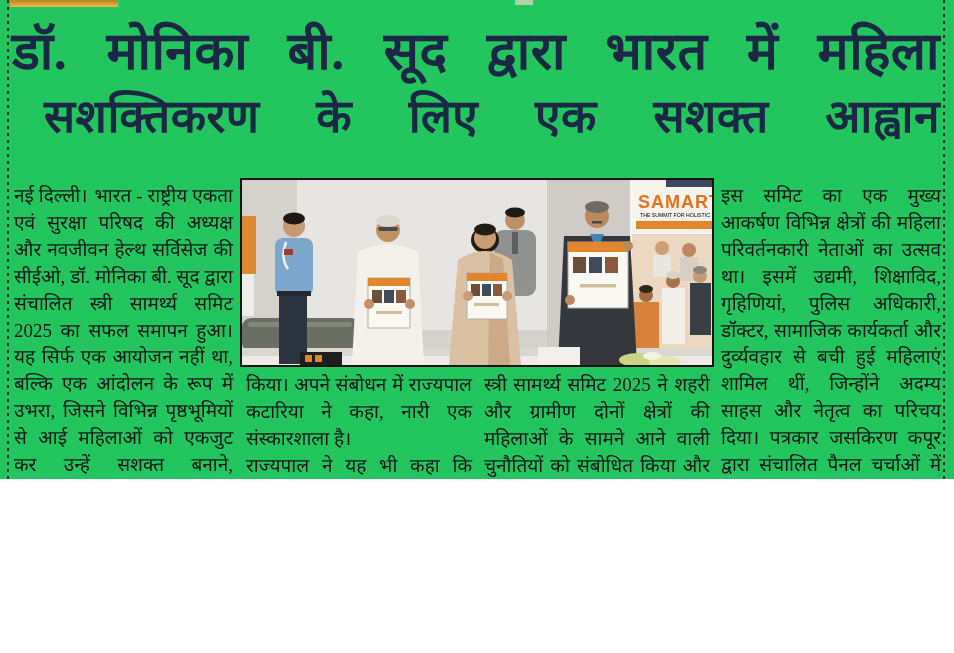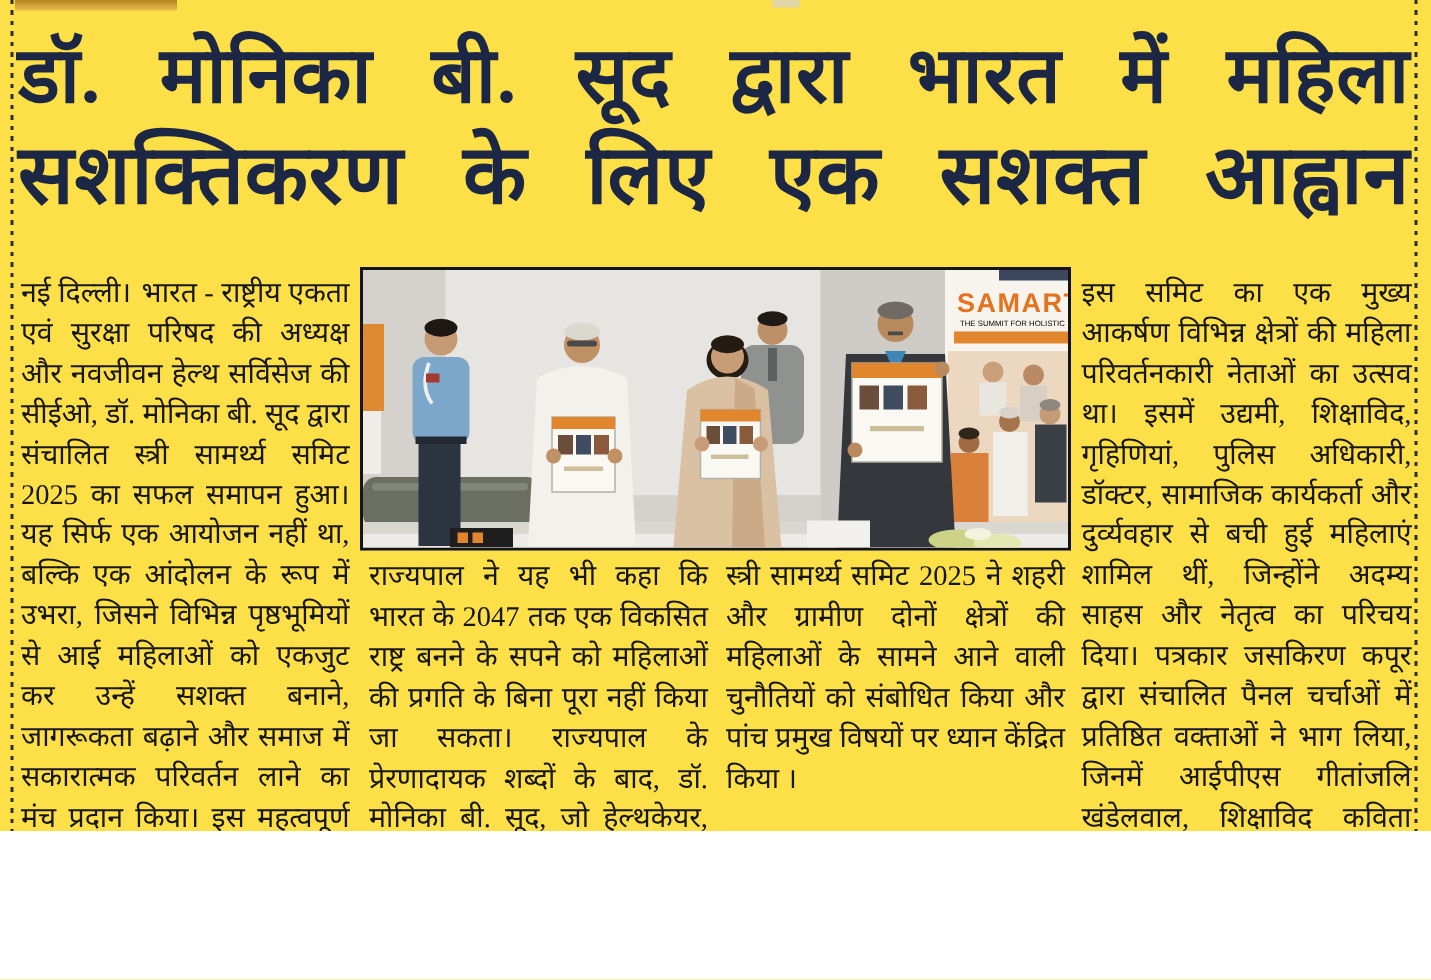--- a/index.html
+++ b/index.html
@@ -1,18 +1,18 @@
 <!DOCTYPE html>
 <html lang="hi"><head>
 <meta charset="utf-8">
 <style>
   html,body{margin:0;padding:0;background:#ffffff;}
   .page{
-    position:relative;width:954px;height:554px;overflow:hidden;
-    background:#fde047;font-family:"Liberation Serif","DejaVu Serif",serif;
+    position:relative;width:954px;height:479px;overflow:hidden;
+    background:#22c55e;font-family:"Liberation Serif","DejaVu Serif",serif;
   }
   .dotted-border{
     position:absolute;top:0;bottom:0;width:2px;
     background-image:repeating-linear-gradient(to bottom,#2e2e2e 0 3px,transparent 3px 7px);
   }
   .dotted-border.left{left:7px;}
   .dotted-border.right{left:943px;}
   .gold-bar{
     position:absolute;left:10px;top:0;width:108px;height:7px;
     background:linear-gradient(to bottom,#b3851e,#eebb4e);
@@ -23,21 +23,21 @@
   }
   .headline{
     position:absolute;left:12px;top:20px;width:928px;margin:0;
     color:#1b2744;font-weight:700;
   }
   .headline .hl-line{
     display:block;font-size:52px;line-height:64px;
     text-align:justify;text-align-last:justify;white-space:nowrap;
     letter-spacing:.5px;
   }
-  .headline .hl-line2{font-size:55px;line-height:66px;}
+  .headline .hl-line2{font-size:46px;line-height:66px;margin-left:32px;}
   .col{
     position:absolute;font-size:19px;line-height:26.9px;color:#161616;
     text-align:justify;
   }
   .col p{margin:0;}
   .col p + p{margin-top:0;}
   .dateline{font-weight:400;margin-right:7px;}
   .col1{left:14px;top:183px;width:219px;}
   .col2{left:246px;top:372px;width:226px;}
   .col3{left:484px;top:372px;width:226px;}
@@ -186,20 +186,21 @@
       <rect x="296" y="167" width="42" height="18" fill="#f2f0ec"></rect>
       <g>
         <ellipse cx="396" cy="180" rx="19" ry="7" fill="#ccd386"></ellipse>
         <ellipse cx="423" cy="182" rx="16" ry="6" fill="#e3e8b0"></ellipse>
         <ellipse cx="410" cy="176" rx="9" ry="4" fill="#f3f4de"></ellipse>
       </g>
     </svg>
   </figure>
 
   <div class="col col2">
+    <p>किया। अपने संबोधन में राज्यपाल कटारिया ने कहा, नारी एक संस्कारशाला है।</p>
     <p>राज्यपाल ने यह भी कहा कि भारत के 2047 तक एक विकसित राष्ट्र बनने के सपने को महिलाओं की प्रगति के बिना पूरा नहीं किया जा सकता। राज्यपाल के प्रेरणादायक शब्दों के बाद, डॉ. मोनिका बी. सूद, जो हेल्थकेयर, सामाजिक सशक्तिकरण और आर्थिक विश्लेषण के क्षेत्र में अग्रणी हैं, ने</p>
   </div>
 
   <div class="col col3">
     <p>स्त्री सामर्थ्य समिट 2025 ने शहरी और ग्रामीण दोनों क्षेत्रों की महिलाओं के सामने आने वाली चुनौतियों को संबोधित किया और पांच प्रमुख विषयों पर ध्यान केंद्रित किया ।</p>
   </div>
 
   <div class="col col4">
     <p>इस समिट का एक मुख्य आकर्षण विभिन्न क्षेत्रों की महिला परिवर्तनकारी नेताओं का उत्सव था। इसमें उद्यमी, शिक्षाविद, गृहिणियां, पुलिस अधिकारी, डॉक्टर, सामाजिक कार्यकर्ता और दुर्व्यवहार से बची हुई महिलाएं शामिल थीं, जिन्होंने अदम्य साहस और नेतृत्व का परिचय दिया। पत्रकार जसकिरण कपूर द्वारा संचालित पैनल चर्चाओं में प्रतिष्ठित वक्ताओं ने भाग लिया, जिनमें आईपीएस गीतांजलि खंडेलवाल, शिक्षाविद कविता दास, वित्तीय रणनीतिकार संदीप साहनी, मनोवैज्ञानिक शबाना आज़म, वकील पूजा नायर, उद्यमी ऋतिका सिंह और स्त्री रोग विशेषज्ञ डॉ. प्रीति जिंदल शामिल थीं।</p>
   </div>

